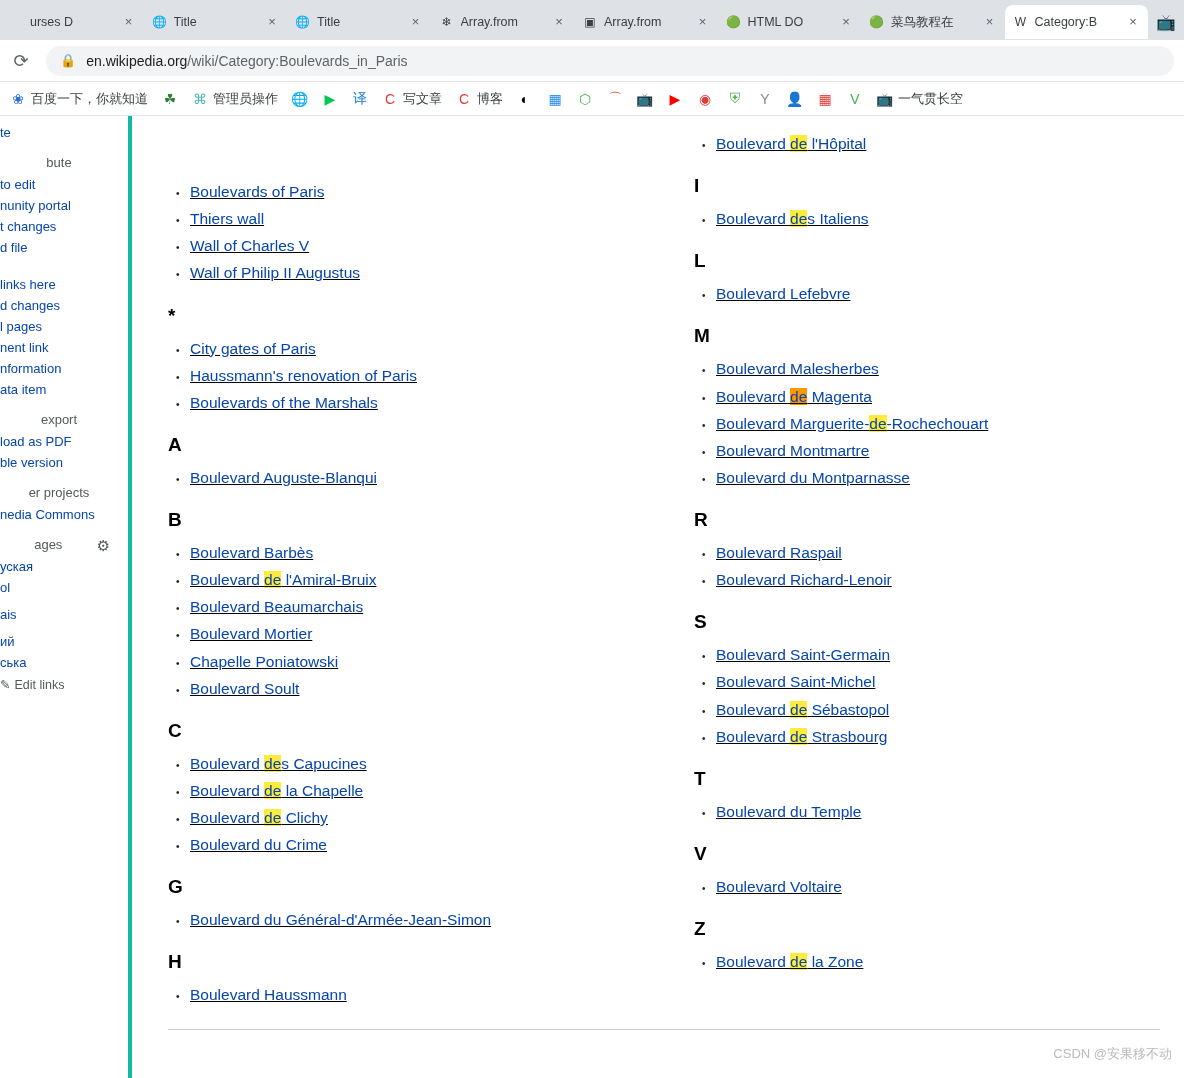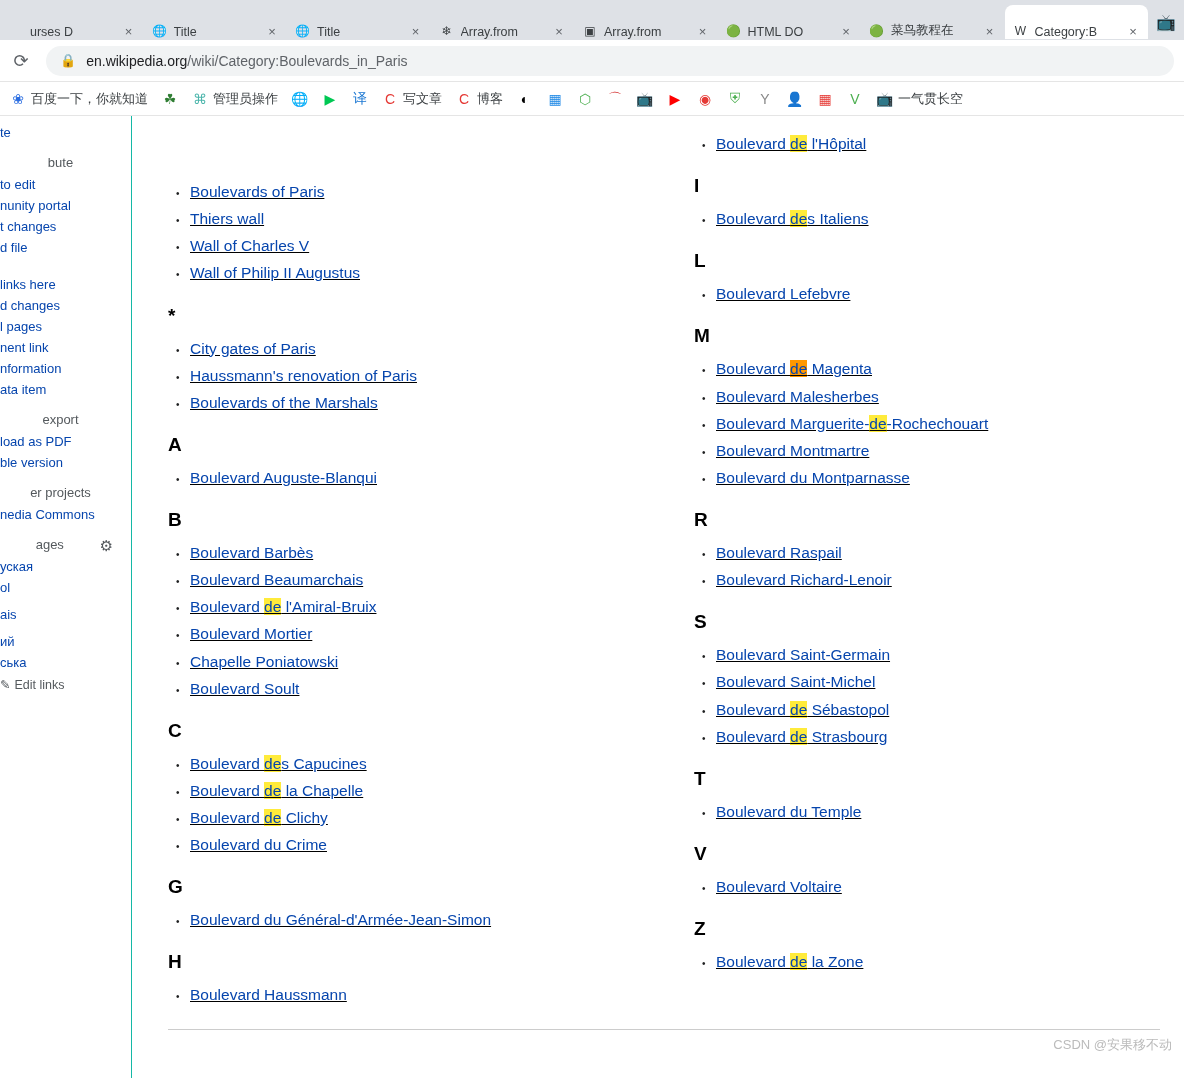--- a/index.html
+++ b/index.html
@@ -16,21 +16,21 @@
   .tabstrip {
     display: flex;
     align-items: center;
     background: #dee1e6;
     height: 40px;
     padding: 4px 0 0 0;
     gap: 0;
   }
   .tab {
     display: flex;
-    align-items: flex-end;
+    align-items: center;
     gap: 6px;
     padding: 0 8px;
     height: 34px;
     min-width: 0;
     font-size: 12.5px;
     color: #3c4043;
     border-radius: 8px 8px 0 0;
     position: relative;
     flex: 1 1 0;
     max-width: 160px;
@@ -128,21 +128,21 @@
   }
   
   .page {
     display: flex;
     height: calc(1078px - 40px - 42px - 34px);
     overflow: hidden;
   }
   .sidebar {
     flex: none;
     width: 132px;
-    border-right: 1px solid #14b8a6;
+    border-right: 4px solid #14b8a6;
     padding: 6px 0 20px 0;
     font-size: 13px;
     color: #0645ad;
     overflow: hidden;
   }
   .sidebar .sb-heading {
     color: #54595d;
     font-size: 13px;
     padding: 12px 10px 4px 0;
     text-align: center;
@@ -207,21 +207,21 @@
   }
   ul.catlist a {
     color: #0645ad;
     text-decoration: none;
     cursor: pointer;
   }
   .hl { background: #ffeb3b; }
   .hl-active { background: #ff9800; }
   .watermark {
     position: absolute;
-    bottom: 24px;
+    bottom: 15px;
     right: 12px;
     font-size: 13px;
     color: #bbb;
   }
   .rule-bottom {
     height: 1px;
     background: #ccc;
     margin-top: 20px;
   }
 </style>
@@ -402,22 +402,22 @@
             <li><a>Haussmann's renovation of Paris</a></li>
             <li><a>Boulevards of the Marshals</a></li>
           </ul>
           <div class="letter">A</div>
           <ul class="catlist">
             <li><a>Boulevard Auguste-Blanqui</a></li>
           </ul>
           <div class="letter">B</div>
           <ul class="catlist">
             <li><a>Boulevard Barbès</a></li>
+            <li><a>Boulevard <span class="hl">de</span> l'Amiral-Bruix</a></li>
             <li><a>Boulevard Beaumarchais</a></li>
-            <li><a>Boulevard <span class="hl">de</span> l'Amiral-Bruix</a></li>
             <li><a>Boulevard Mortier</a></li>
             <li><a>Chapelle Poniatowski</a></li>
             <li><a>Boulevard Soult</a></li>
           </ul>
           <div class="letter">C</div>
           <ul class="catlist">
             <li><a>Boulevard <span class="hl">de</span>s Capucines</a></li>
             <li><a>Boulevard <span class="hl">de</span> la Chapelle</a></li>
             <li><a>Boulevard <span class="hl">de</span> Clichy</a></li>
             <li><a>Boulevard du Crime</a></li>
@@ -439,22 +439,22 @@
           <div class="letter">I</div>
           <ul class="catlist">
             <li><a>Boulevard <span class="hl">de</span>s Italiens</a></li>
           </ul>
           <div class="letter">L</div>
           <ul class="catlist">
             <li><a>Boulevard Lefebvre</a></li>
           </ul>
           <div class="letter">M</div>
           <ul class="catlist">
+            <li><a>Boulevard Malesherbes</a></li>
             <li><a>Boulevard <span class="hl-active">de</span> Magenta</a></li>
-            <li><a>Boulevard Malesherbes</a></li>
             <li><a>Boulevard Marguerite-<span class="hl">de</span>-Rochechouart</a></li>
             <li><a>Boulevard Montmartre</a></li>
             <li><a>Boulevard du Montparnasse</a></li>
           </ul>
           <div class="letter">R</div>
           <ul class="catlist">
             <li><a>Boulevard Raspail</a></li>
             <li><a>Boulevard Richard-Lenoir</a></li>
           </ul>
           <div class="letter">S</div>

